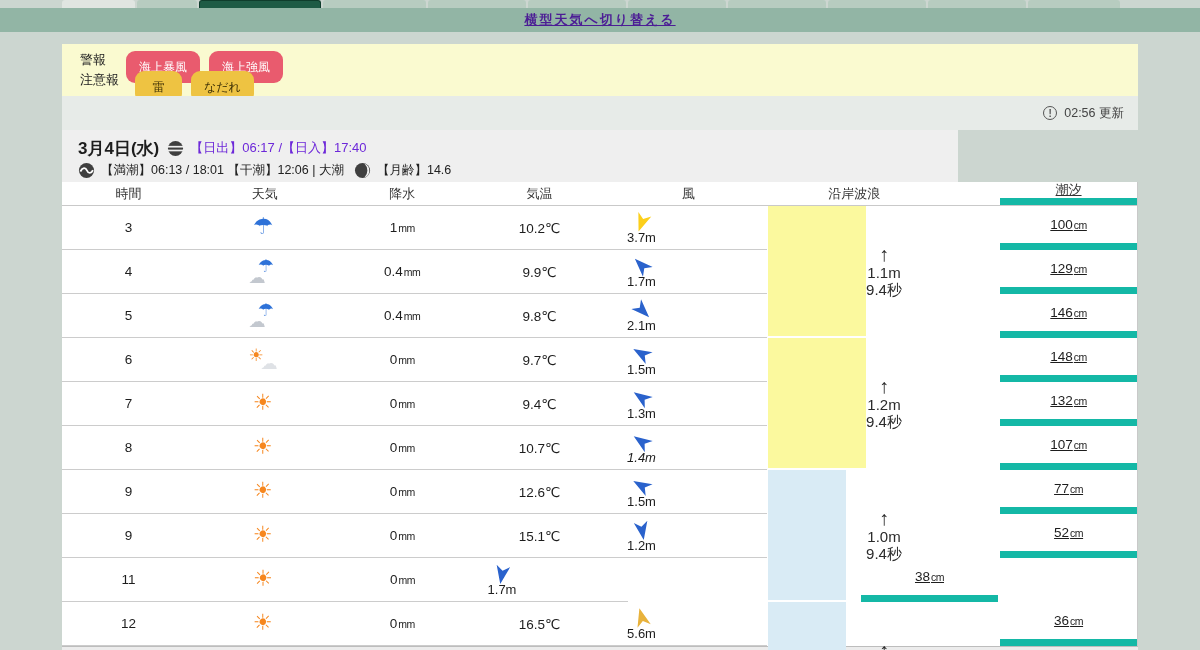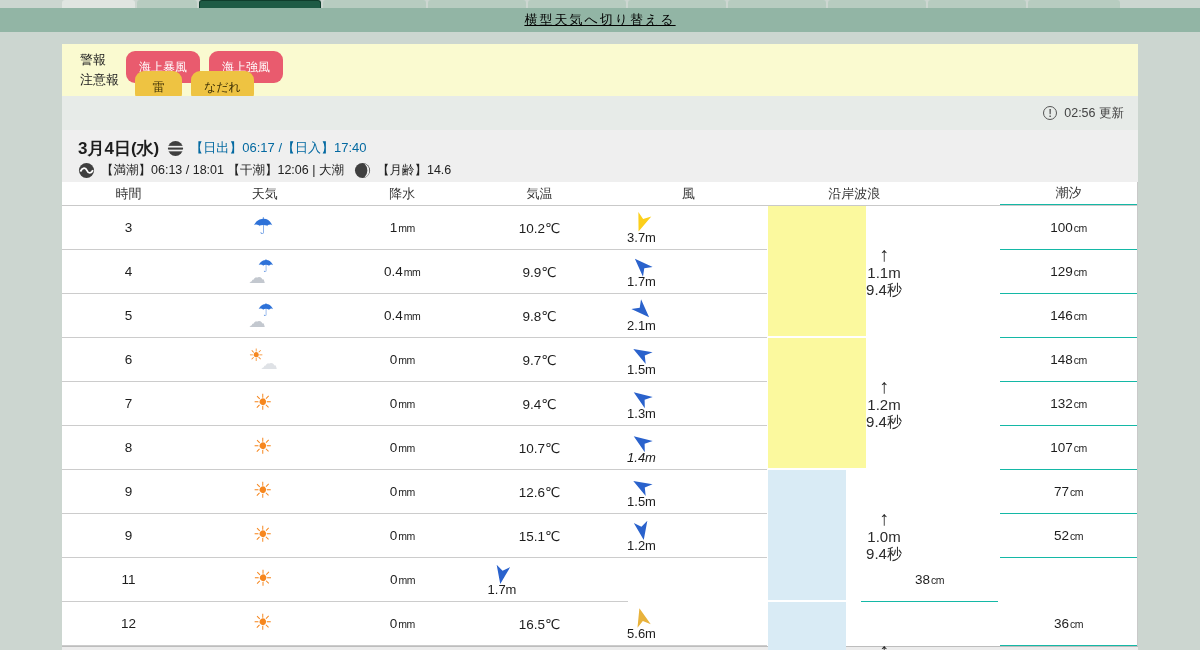--- a/index.html
+++ b/index.html
@@ -8,51 +8,51 @@
   .page { position:relative; width:1200px; height:650px; overflow:hidden; }
 
   
   .tabstrip { position:absolute; left:0; top:0; width:1200px; height:8px; display:flex; padding-left:62px; }
   .tabstrip .tab { height:8px; margin-right:2px; background:#b7ccc0; border-radius:3px 3px 0 0; }
   .tabstrip .tab.gray { background:#e0e5e1; }
   .tabstrip .tab.active { background:#1e5b45; border:1px solid #0f3d2c; border-bottom:none; }
 
   
   .greenbar { position:absolute; left:0; top:8px; width:1200px; height:24px; background:#92b5a5; display:flex; align-items:center; justify-content:center; }
-  .greenbar a { color:#000000; font-size:13px; font-weight:normal; letter-spacing:2px; text-decoration:underline; cursor:pointer; }
+  .greenbar a { color:#4c1d95; font-size:13px; font-weight:bold; letter-spacing:2px; text-decoration:underline; cursor:pointer; }
 
   
   .alert-band { position:absolute; left:62px; top:44px; width:1076px; height:52px; background:#fafad0; padding:7px 0 0 18px; }
   .alert-row { display:flex; align-items:flex-start; height:19px; margin-bottom:1px; }
   .alert-label { font-size:13px; color:#222; min-width:46px; }
   .pill { display:inline-flex; align-items:center; justify-content:center; height:17px; border-radius:9px; font-size:12px; padding:16px 13px; margin-right:9px; cursor:pointer; }
   .pill.warn { background:#e95b6e; color:#fff; }
   .pill.advis { background:#eec342; color:#3c2f05; }
 
   
   .update-strip { position:absolute; left:62px; top:96px; width:1076px; height:34px; background:#e7ebe8; display:flex; align-items:center; justify-content:flex-end; padding-right:14px; color:#444; font-size:12.5px; }
   .info-ic { display:inline-flex; align-items:center; justify-content:center; width:14px; height:14px; border:1.5px solid #555; border-radius:50%; font-size:10px; font-weight:bold; color:#555; margin-right:7px; }
 
   
-  .date-band { position:absolute; left:62px; top:130px; width:1076px; height:52px; background:#efefef; padding:7px 0 0 16px; }
+  .date-band { position:absolute; left:62px; top:130px; width:896px; height:52px; background:#efefef; padding:7px 0 0 16px; }
   .dline1 { display:flex; align-items:center; height:22px; }
   .dtitle { font-size:17px; font-weight:bold; margin-right:8px; }
-  .dtxt { font-size:13px; color:#0369a1; }
+  .dtxt { font-size:13px; color:#6d28d9; }
   .dline2 { display:flex; align-items:center; height:20px; margin-top:1px; font-size:12.5px; color:#222; }
   .mini-ic { width:17px; height:17px; margin-right:6px; flex:none; }
 
   
   .thead { position:absolute; left:62px; top:182px; width:1076px; height:24px; background:#fff; display:flex; border-bottom:1px solid #c9c9c9; border-right:1px solid #c9c9c9; font-size:13px; color:#333; }
   .thead .hc { display:flex; align-items:center; justify-content:center; }
   .rows { position:absolute; left:62px; top:206px; width:1076px; height:444px; background:#fff; border-right:1px solid #c9c9c9; }
   .rowline { position:relative; display:flex; height:44px; z-index:2; }
   .cell { display:flex; align-items:center; justify-content:center; border-bottom:1px solid #ccc; font-size:13.5px; }
   .c-time { width:133px; } .c-wx { width:140px; } .c-pr { width:135px; } .c-tp { width:140px; } .c-wd { width:158px; }
   .c-strip { width:233px; border-bottom:none; }
-  .c-tide { width:137px; border-bottom:1px solid #14b8a6; }
+  .c-tide { width:137px; border-bottom:7px solid #14b8a6;text-decoration:underline; }
   .unit { font-size:10.5px; letter-spacing:-0.5px; margin-left:1px; }
   .windbox { width:52px; display:flex; flex-direction:column; align-items:center; margin-left:6px; }
   .wspeed { font-size:13px; margin-top:-3px; }
   .wxic { position:relative; width:32px; height:30px; }
   .g-sun { position:absolute; font-size:22px; line-height:1; color:#f6871f; left:4px; top:3px; }
   .g-sun.small { font-size:17px; left:0; top:2px; }
   .g-umb { position:absolute; font-size:23px; line-height:1; color:#2e72d8; left:4px; top:2px; }
   .g-umb.small { font-size:18px; left:9px; top:0; }
   .g-cloud { position:absolute; font-size:17px; line-height:1; color:#c3c8cf; left:0px; top:12px; }
   .g-cloud.lite { color:#dfe2e6; left:12px; top:10px; }

